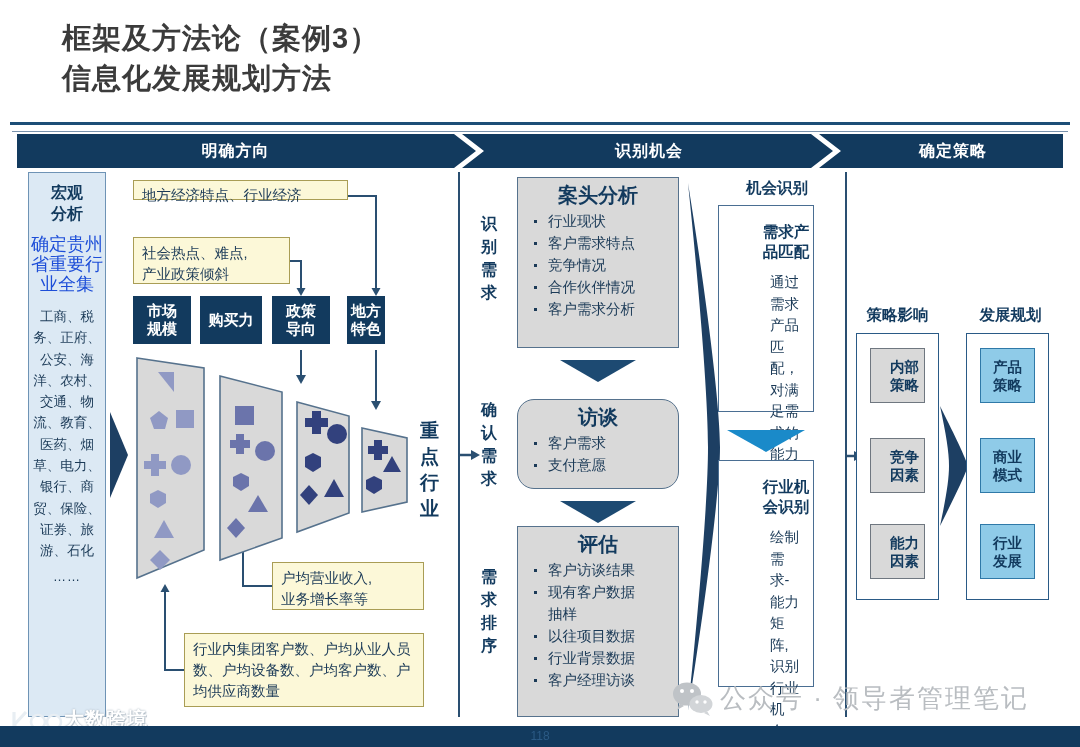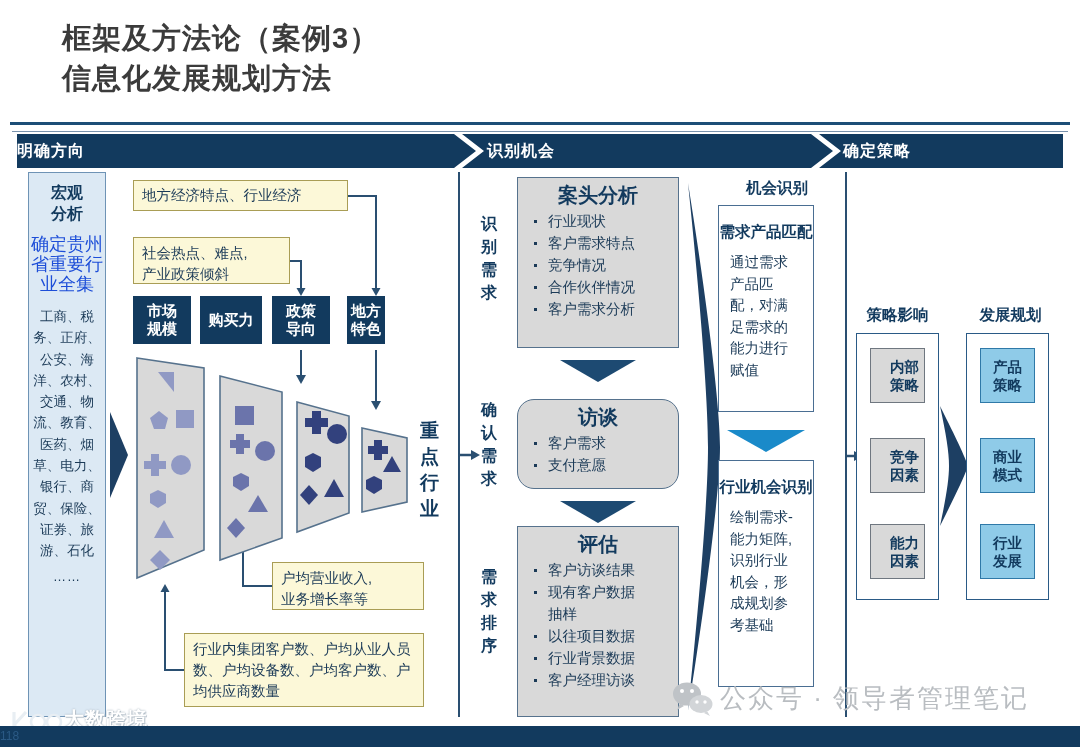--- a/index.html
+++ b/index.html
@@ -22,41 +22,41 @@
   .rule-thick { position:absolute; left:10px; top:122px; width:1060px; height:3px; background:#1d4e77; }
   .rule-thin  { position:absolute; left:12px; top:131px; width:1056px; height:1px; background:#7a93ad; }
 
   
   .banner { position:absolute; left:17px; top:134px; width:1046px; height:34px; }
   .banner-bg { position:absolute; inset:0; background:#123a5e; }
   .chev { position:absolute; top:0; width:36px; height:34px; }
   .chev svg { display:block; }
   .banner-label {
     position:absolute; top:0; height:34px; line-height:34px;
-    color:#ffffff; font-size:16px; font-weight:bold; text-align:left;
+    color:#ffffff; font-size:16px; font-weight:bold; text-align:center;
     letter-spacing:1px;
   }
 
   
   .macro {
     position:absolute; left:28px; top:172px; width:78px; height:545px;
     background:#dce9f4; border:1.5px solid #6e93b5;
     text-align:center; padding-top:9px;
   }
   .macro-title { font-size:16px; font-weight:bold; color:#123a5e; line-height:21px; }
   .macro-sub { margin-top:10px; font-size:18px; color:#1d4ed8; line-height:20px; }
   .macro-list { margin-top:12px; font-size:13.5px; color:#1b3a57; line-height:21.3px; }
   .macro-dots { margin-top:7px; font-size:13px; color:#1b3a57; letter-spacing:1px; }
 
   
   .ybox {
     position:absolute; background:#fcf8d8; border:1px solid #a99d55;
     color:#1b3a57; font-size:14.5px; line-height:21px; padding:5px 8px;
   }
-  .ybox.b1 { left:133px; top:180px; width:215px; height:31px; padding-top:4px;}
+  .ybox.b1 { left:133px; top:180px; width:215px; height:20px; padding-top:4px;}
   .ybox.b2 { left:133px; top:237px; width:157px; height:47px; }
   .ybox.b3 { left:272px; top:562px; width:152px; height:48px; }
   .ybox.b4 { left:184px; top:633px; width:240px; height:74px; }
 
   
   .nbox {
     position:absolute; background:#123a5e; color:#fff;
     font-size:15px; font-weight:bold; line-height:18px;
     text-align:center; display:flex; align-items:center; justify-content:center;
   }
@@ -103,21 +103,21 @@
   .gcard li.noBullet:before { display:none; }
 
   
   .dtri { position:absolute; }
 
   
   .col-head {
     position:absolute; font-size:15.5px; font-weight:bold; color:#123a5e;
     text-align:center; white-space:nowrap;
   }
-  .wbox { position:absolute; background:#ffffff; border:1.5px solid #4a6e92; }
+  .wbox { position:absolute; background:#ffffff; border:1.5px solid #4a6e92;padding-left:40px; }
   .wbox .hd2 {
     text-align:center; font-size:15.5px; font-weight:bold; color:#123a5e;
     line-height:20px; padding-top:16px;
   }
   .wbox .bd {
     font-size:14.5px; color:#1b3a57; line-height:21.5px; padding:10px 11px 0 11px;
   }
 
   
   .outline { position:absolute; border:1.5px solid #2a5a86; background:#fff; }
@@ -134,21 +134,21 @@
     position:absolute; left:58px; top:4px; font-size:20px; font-weight:bold;
     color:#ffffff; text-shadow:0 0 2px #9aa8b4, 1px 1px 0 #c5ced6; letter-spacing:1px;
   }
   .wm-right { position:absolute; left:672px; top:676px; height:44px; display:flex; align-items:center; }
   .wm-right-text { font-size:26px; color:#b9bdc1; letter-spacing:2px; margin-left:6px; }
 
   
   .bottombar { position:absolute; left:0; top:726px; width:1080px; height:21px; background:#123a5e; }
   .pageno {
     position:absolute; left:0; top:726px; width:1080px; height:21px;
-    line-height:21px; text-align:left; color:#2b5a85; font-size:12px;border-radius:10px;
+    line-height:21px; text-align:center; color:#2b5a85; font-size:12px;border-radius:10px;
   }
 </style>
 </head>
 <body>
 
 <div id="root">
 
   <div class="title-block">
     <div class="title-line">框架及方法论（案例3）</div>
     <div class="title-line">信息化发展规划方法</div>

